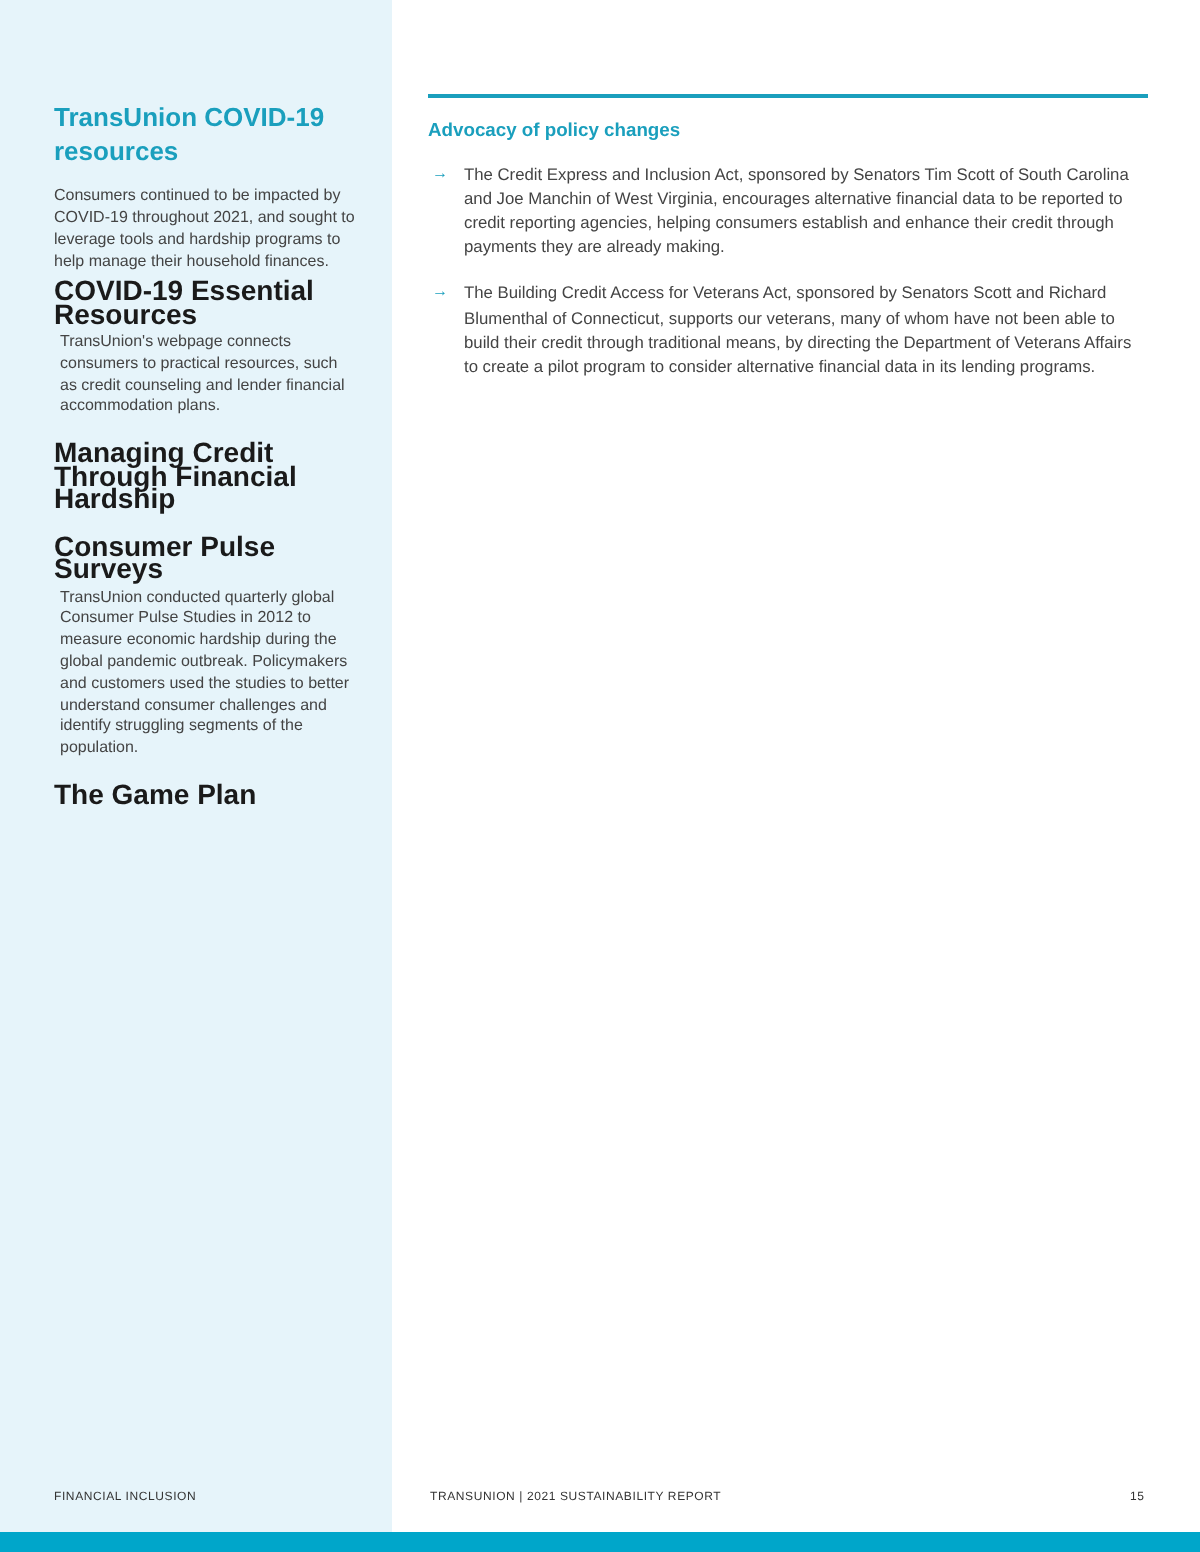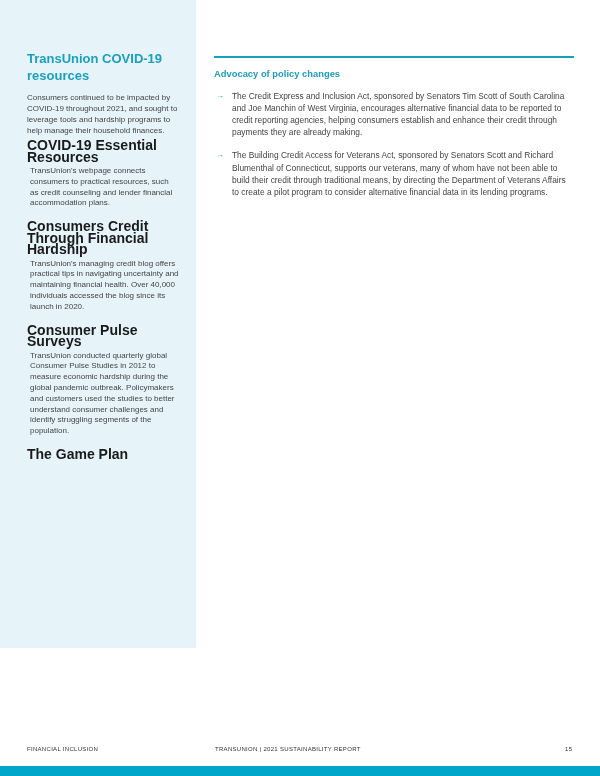--- a/index.html
+++ b/index.html
@@ -3,34 +3,34 @@
 <meta charset="utf-8">
 <style>
   html, body { margin: 0; padding: 0; }
   body {
     width: 600px; height: 776px; position: relative; overflow: hidden;
     background: #ffffff;
     font-family: "Liberation Sans", sans-serif;
     color: #3a3a3a;
   }
   .sidebar {
-    position: absolute; left: 0; top: 0; width: 196px; height: 648px;
+    position: absolute; left: 0; top: 0; width: 196px; height: 766px;
     background: #e6f4fa;
   }
   .sb-inner { position: absolute; left: 27px; top: 50px; width: 155px; }
   .sb-title {
     color: #1a9fbd; font-weight: bold; font-size: 13px; line-height: 17px;
     margin: 0 0 8px 0;
   }
   .sb-intro { font-size: 8px; line-height: 11px; color: #444; margin: 0 0 4px 0; }
   .sb-section { margin-bottom: 12px; }
   .sb-h { font-weight: bold; font-size: 14px; line-height: 11.5px; color: #1a1a1a; margin: 0 0 3px 0; }
   .sb-p { font-size: 8px; line-height: 10.8px; color: #444; margin: 3px; }
 
-  .main { position: absolute; left: 214px; top: 56px; width: 360px; }
+  .main { position: absolute; left: 214px; top: 47px; width: 360px; }
   .rule { height: 1.5px; background: #1a9fbd; margin: 0 0 10px 0; }
   .section-title { color: #1a9fbd; font-weight: bold; font-size: 9.4px; line-height: 12px; margin: 0 0 10px 0; }
   .bullets { list-style: none; margin: 0; padding: 0; }
   .bullet { position: relative; padding-left: 18px; font-size: 8.4px; line-height: 12.2px; color: #444; margin-bottom: 11px; }
   .arrow { position: absolute; left: 2px; top: 0; color: #1a9fbd; font-size: 8px; }
   .closing { font-size: 10.4px; line-height: 14.2px; color: #444; margin: 18px 0 0 0; }
 
   .footer-text { position: absolute; top: 746px; font-size: 6px; letter-spacing: 0.3px; color: #333; }
   .ft-left { left: 27px; }
   .ft-center { left: 215px; }
@@ -43,22 +43,21 @@
 <div class="sidebar">
   <div class="sb-inner">
     <h2 class="sb-title">TransUnion COVID-19 resources</h2>
     <p class="sb-intro">Consumers continued to be impacted by COVID-19 throughout 2021, and sought to leverage tools and hardship programs to help manage their household finances.</p>
 
     <div class="sb-section">
       <h3 class="sb-h">COVID-19 Essential Resources</h3>
       <p class="sb-p">TransUnion's webpage connects consumers to practical resources, such as credit counseling and lender financial accommodation plans.</p>
     </div>
     <div class="sb-section">
-      <h3 class="sb-h">Consumers Credit Through Financial Hardship</h3>
-      <p class="sb-p">TransUnion's managing credit blog offers practical tips in navigating uncertainty and maintaining financial health. Over 40,000 individuals accessed the blog since its launch in 2020.</p>
+      <h3 class="sb-h">Managing Credit Through Financial Hardship</h3>
     </div>
     <div class="sb-section">
       <h3 class="sb-h">Consumer Pulse Surveys</h3>
       <p class="sb-p">TransUnion conducted quarterly global Consumer Pulse Studies in 2012 to measure economic hardship during the global pandemic outbreak. Policymakers and customers used the studies to better understand consumer challenges and identify struggling segments of the population.</p>
     </div>
     <div class="sb-section">
       <h3 class="sb-h">The Game Plan</h3>
     </div>
   </div>
 </div>

